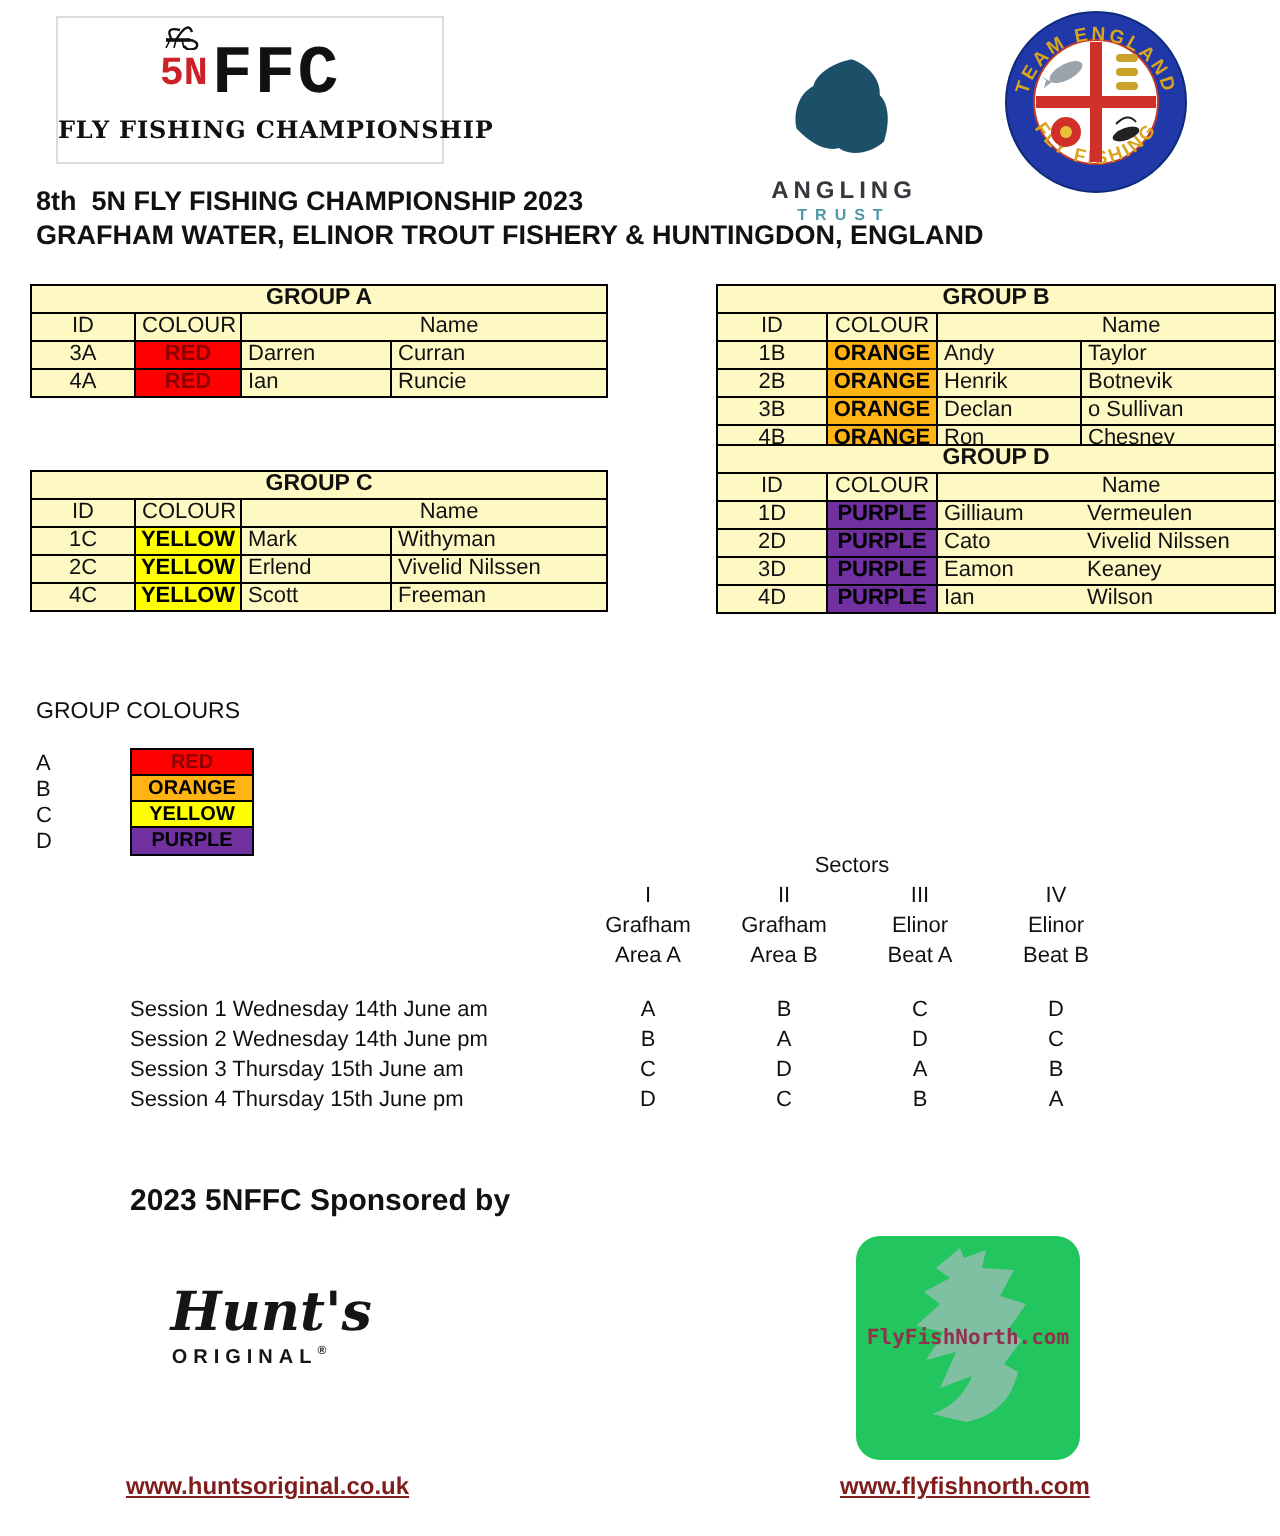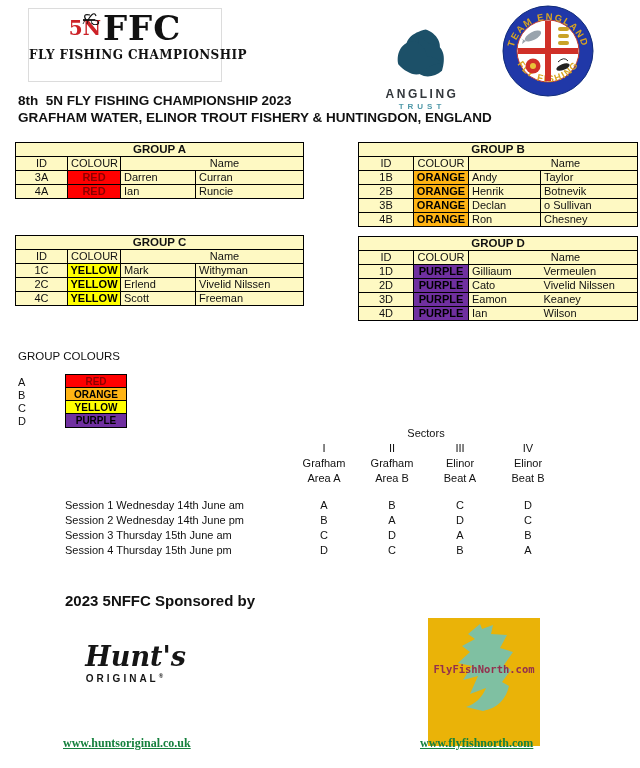--- a/index.html
+++ b/index.html
@@ -2,21 +2,21 @@
 <html><head>
 <meta charset="utf-8">
 <style>
   html,body{margin:0;padding:0;background:#fff;}
   .page{position:relative;width:640px;height:768px;background:#ffffff;
         font-family:"Liberation Sans",sans-serif;color:#111;overflow:hidden;}
 
   
   .ffc-box{position:absolute;left:28px;top:8px;width:192px;height:72px;
            border:1px solid #dcdcdc;font-family:"DejaVu Serif",serif;text-align:center;}
-  .ffc-top{display:flex;justify-content:center;align-items:flex-end;margin-top:4px;line-height:30px;}
+  .ffc-top{display:flex;justify-content:center;align-items:flex-end;margin-top:14px;line-height:30px;font-family:Liberation Mono, monospace;}
   .ffc-5n{color:#cc2127;font-weight:bold;font-size:20px;margin-right:2px;}
   .ffc-ffc{color:#111;font-weight:bold;font-size:34px;letter-spacing:1px;line-height:30px;}
   .ffc-fly{position:absolute;left:52px;top:3px;}
   .ffc-sub{font-weight:bold;font-size:12px;letter-spacing:0.4px;margin-top:5px;white-space:nowrap;}
 
   
   .at-box{position:absolute;left:366px;top:24px;width:112px;text-align:center;}
   .at-line1{font-size:12px;font-weight:bold;letter-spacing:2.5px;color:#33383d;margin-top:1px;}
   .at-line2{font-size:8px;font-weight:bold;letter-spacing:4px;color:#4e98a8;margin-top:1px;}
 
@@ -33,21 +33,21 @@
   table.gt td{border:1px solid #000;height:13px;line-height:13px;padding:0 3px;
               overflow:hidden;white-space:nowrap;}
   .gt-title{font-weight:bold;text-align:center;font-size:11.5px;}
   .gt-h{text-align:center;}
   .gt-name{text-align:center;padding-left:28px !important;}
   .cell-id{text-align:center;}
   .cell-colour{font-weight:bold;text-align:center;padding:0 1px !important;}
   table.gA{left:15px;top:142px;width:288px;}
   table.gB{left:358px;top:142px;width:279px;}
   table.gC{left:15px;top:235px;width:288px;}
-  table.gD{left:358px;top:236px;width:279px;}
+  table.gD{left:358px;top:222px;width:279px;}
   table.gD tr.data .cell-first{border-right:none;}
   table.gD tr.data .cell-last{border-left:none;}
 
   
   .gc-label{position:absolute;left:18px;top:350px;font-size:11.5px;}
   .gc-list{position:absolute;left:18px;top:375px;}
   .gc-row{display:flex;align-items:center;height:13px;margin-bottom:0px;}
   .gc-letter{width:47px;font-size:11px;}
   .gc-swatch{width:60px;height:13px;line-height:13px;border:1px solid #000;margin-top:-1px;
              text-align:center;font-size:10px;font-weight:bold;}
@@ -61,26 +61,26 @@
   .sectors-title{width:272px;text-align:center;line-height:15px;}
   .session-gap{height:12px;}
 
   
   .sponsor-heading{position:absolute;left:65px;top:592px;font-size:15px;font-weight:bold;}
   .hunts{position:absolute;left:66px;top:642px;width:120px;text-align:center;color:#151515;}
   .hunts-script{font-family:"DejaVu Serif",serif;font-style:italic;font-weight:bold;
                 font-size:27px;line-height:30px;text-align:right;}
   .hunts-word{font-size:10px;letter-spacing:3px;font-weight:bold;margin-top:1px;}
   .hunts-reg{font-size:6px;vertical-align:super;}
-  .ffn{position:absolute;left:428px;top:618px;width:112px;height:128px;background:#eab308;}
+  .ffn{position:absolute;left:428px;top:618px;width:112px;height:112px;background:#22c55e;border-radius:12px;}
   .ffn-text{position:absolute;left:0;top:45px;width:112px;text-align:center;
             font-family:"DejaVu Sans Mono",monospace;font-size:10.5px;font-weight:bold;
             color:#93304e;}
-  .doc-link{position:absolute;top:736px;font-size:12px;font-weight:bold;color:#15803d;
-            text-decoration:underline;cursor:pointer;font-family:Liberation Serif, serif;}
+  .doc-link{position:absolute;top:736px;font-size:12px;font-weight:bold;color:#7f1d1d;
+            text-decoration:underline;cursor:pointer;}
   .link-left{left:63px;}
   .link-right{left:420px;}
 </style>
 </head>
 <body>
 
 <div class="page">
 
   <div class="ffc-box">
     <svg class="ffc-fly" width="24" height="13" viewBox="0 0 24 13">

